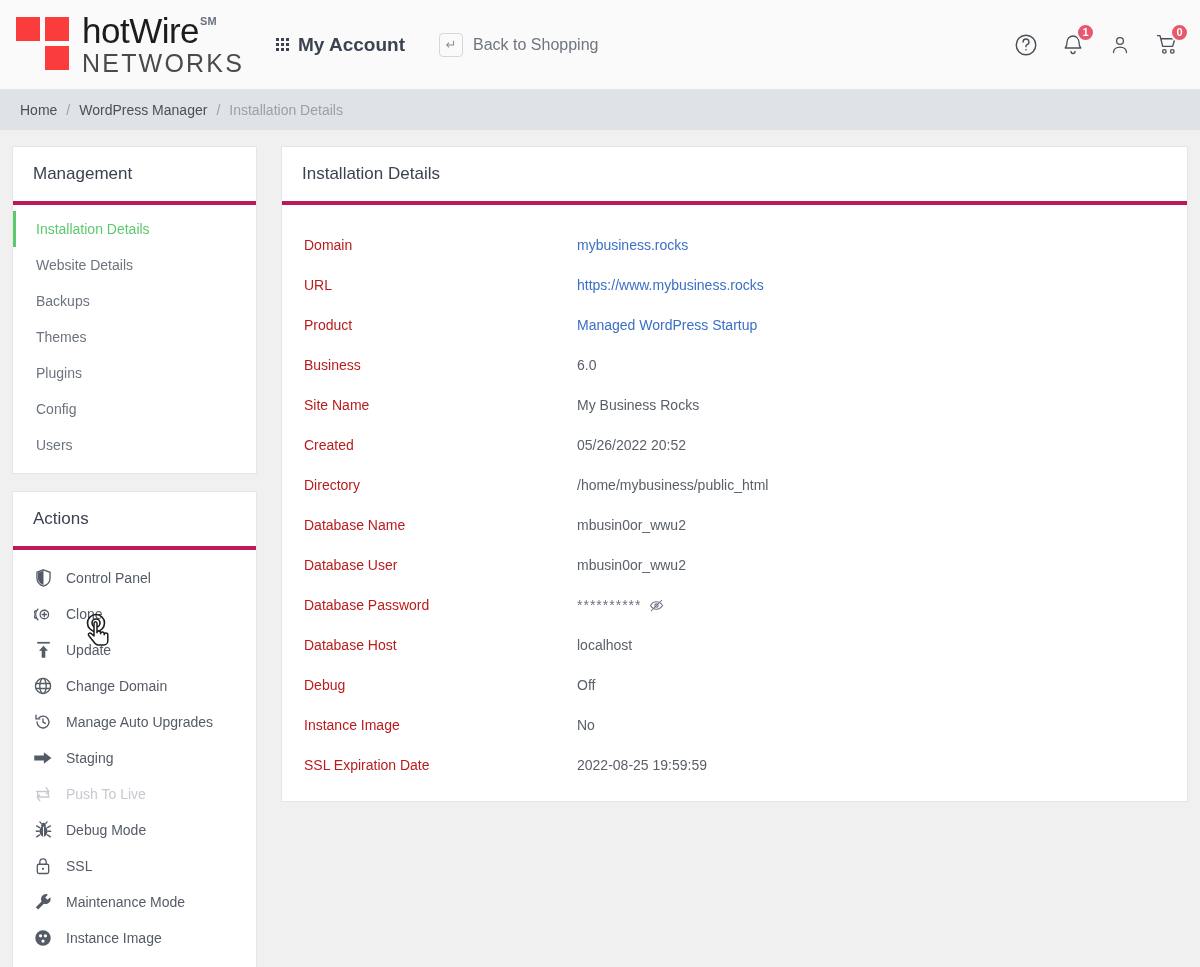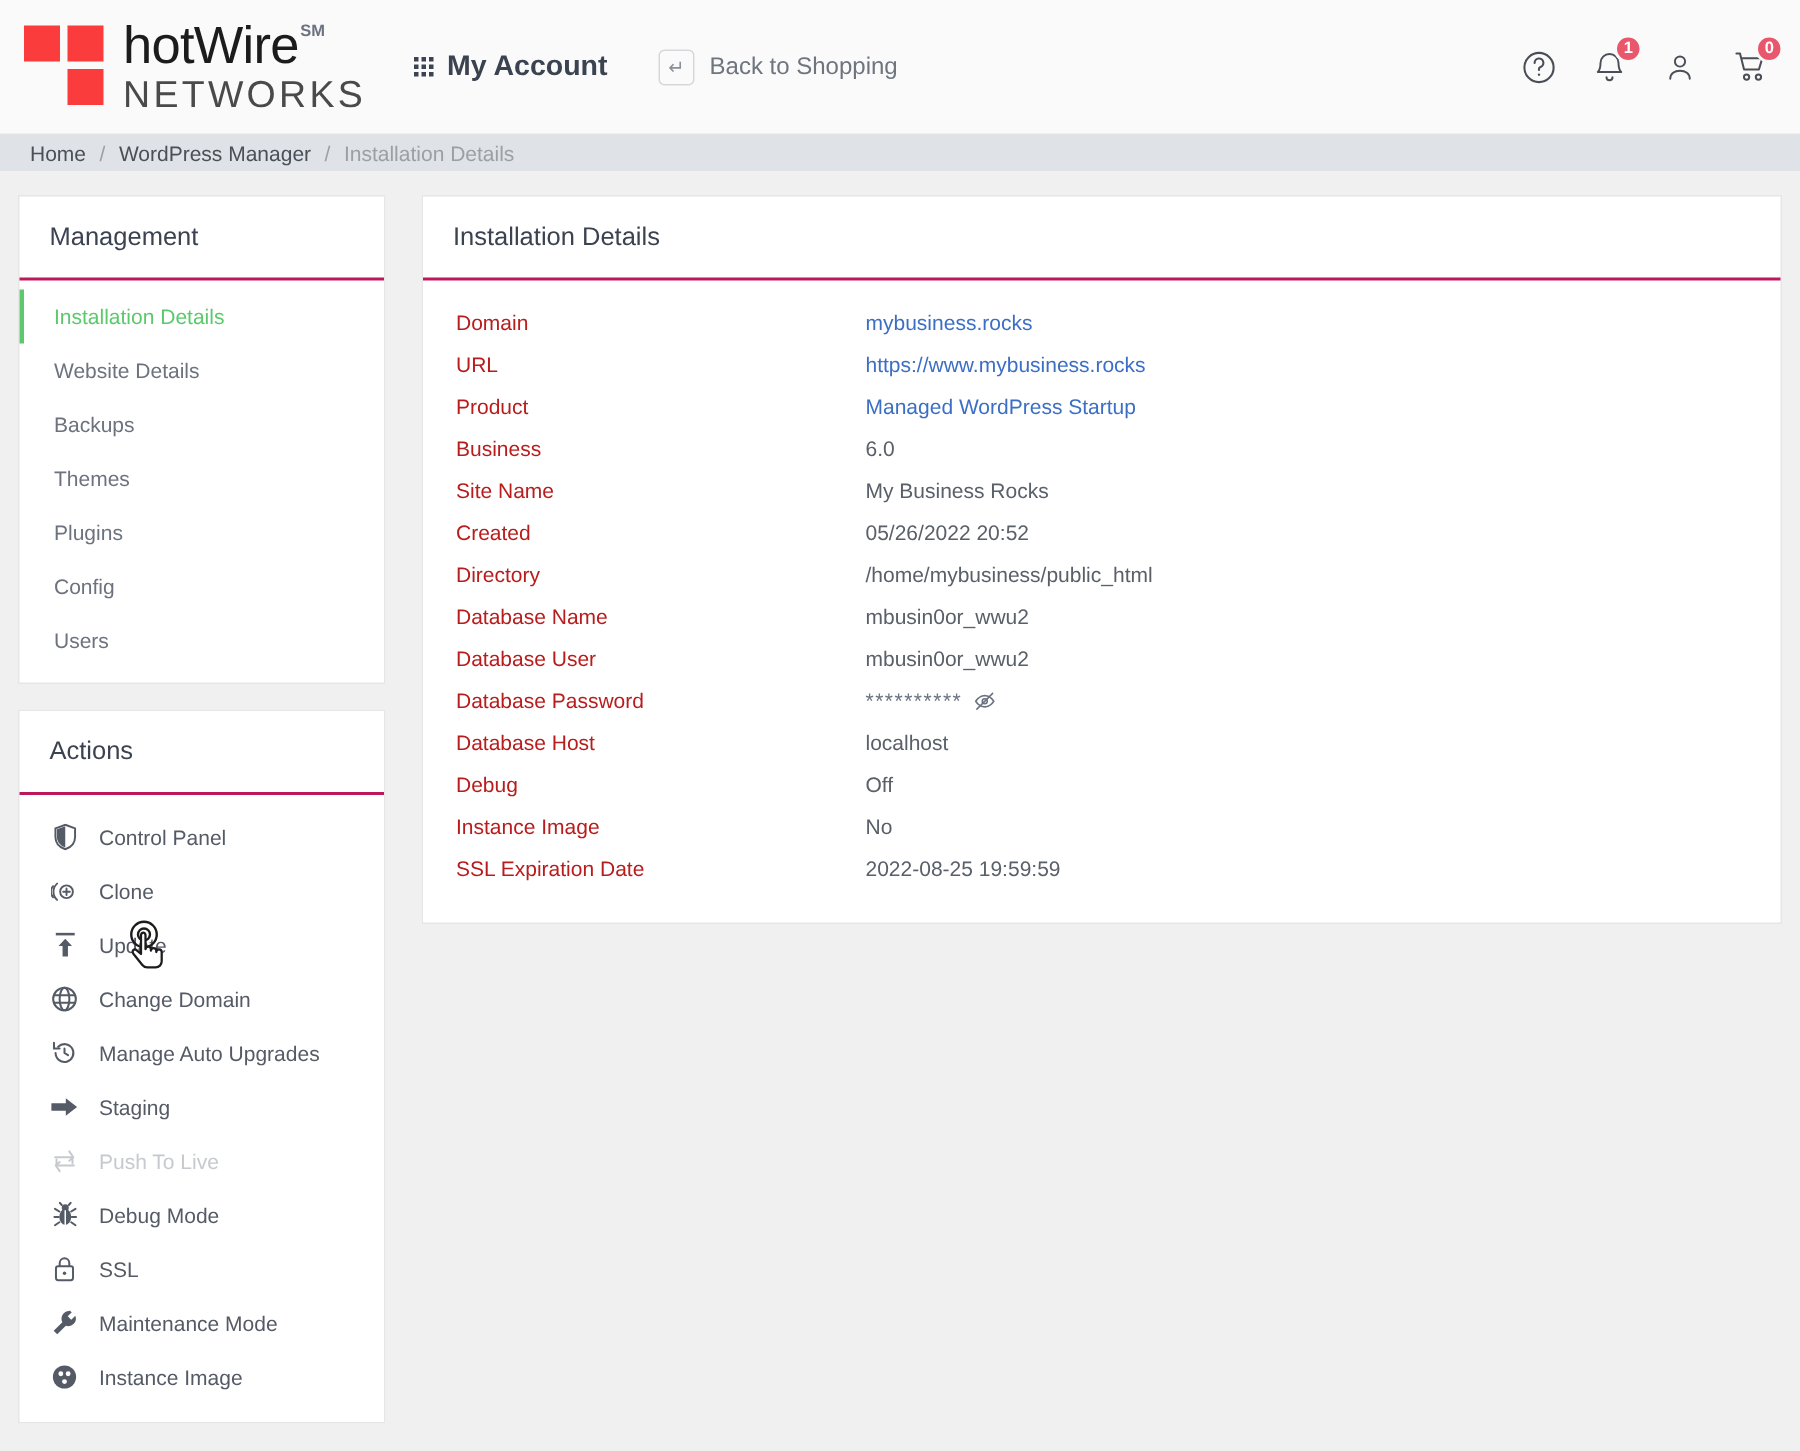--- a/index.html
+++ b/index.html
@@ -73,35 +73,35 @@
   .badge {
     position: absolute; top: -7px; right: -7px;
     min-width: 19px; height: 19px; border-radius: 50%;
     background: #e8576b; color: #fff; font-size: 11px; font-weight: bold;
     display: flex; align-items: center; justify-content: center;
     border: 2px solid #fafafa;
   }
 
   
   .crumbs {
-    height: 24px; background: #dfe3e8;
+    height: 40px; background: #dfe3e8;
     display: flex; align-items: center; gap: 9px;
     padding-left: 20px; font-size: 14px;
   }
   .crumbs a { color: #495057; text-decoration: none; cursor: pointer; }
   .crumbs .sep { color: #9aa0a6; }
   .crumbs .cur { color: #9aa0a6; }
 
   
   .wrap { display: flex; padding: 16px 12px; gap: 24px; align-items: flex-start; }
   .sidebar { width: 245px; flex: none; display: flex; flex-direction: column; gap: 17px; }
   .card { background: #fff; border: 1px solid #e6e6e6; }
   .card-head {
     padding: 17px 20px; font-size: 17px; color: #3b4250;
-    border-bottom: 2px solid #be185d;
+    border-bottom: 4px solid #be185d;
   }
 
   .nav-list { padding: 6px 0 10px; }
   .nav-item {
     padding: 10px 20px; font-size: 14px; color: #6c737e;
     border-left: 3px solid transparent; cursor: pointer;
   }
   .nav-item.active { color: #5cc96c; border-left-color: #5cc96c; font-weight: normal; }
 
   .act-list { padding: 10px 0 12px; }
@@ -110,21 +110,21 @@
     padding: 8px 20px; font-size: 14px; color: #555b66; cursor: pointer;
   }
   .act-item.disabled { color: #c6c9ce; cursor: default; }
   .act-ico { width: 20px; height: 20px; flex: none; display: flex; align-items: center; justify-content: center; }
 
   
   .main { flex: 1; }
   .detail-rows { padding: 14px 0 22px; }
   .drow { display: flex; padding: 6px 22px; font-size: 14px; align-items: baseline; }
   .dlabel { width: 273px; flex: none; color: #b91c1c; }
-  .dval { color: #5a6069; }
+  .dval { color: #5a6069; margin-top: 12px; }
   .dval.link { color: #3c6fc4; cursor: pointer; }
   .pw { display: inline-flex; align-items: center; gap: 8px; }
   .pw-dots { letter-spacing: 1px; color: #6b7280; }
   .eye { cursor: pointer; color: #6b7280; display: inline-flex; }
 
   
   .cursor { position: absolute; left: 83px; top: 612px; pointer-events: none; }
 </style>
 </head>
 <body>

